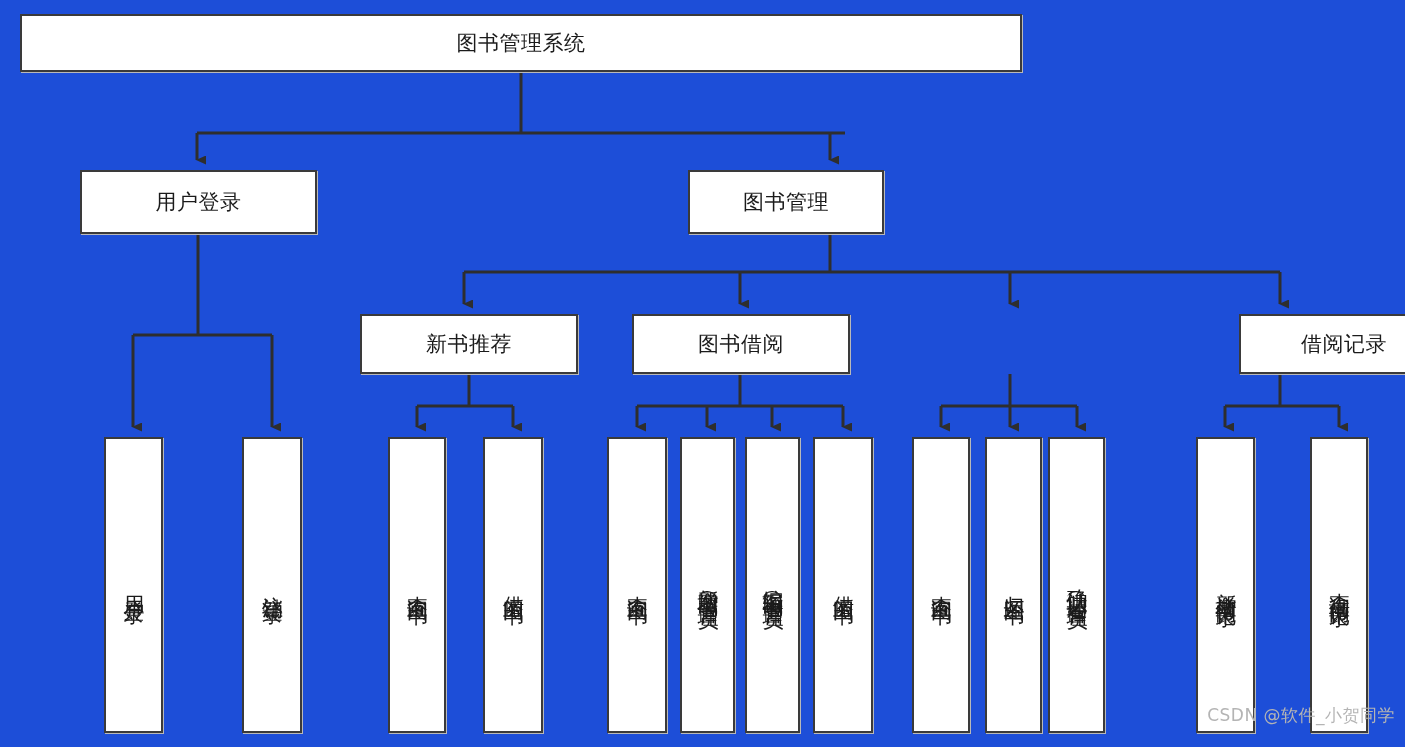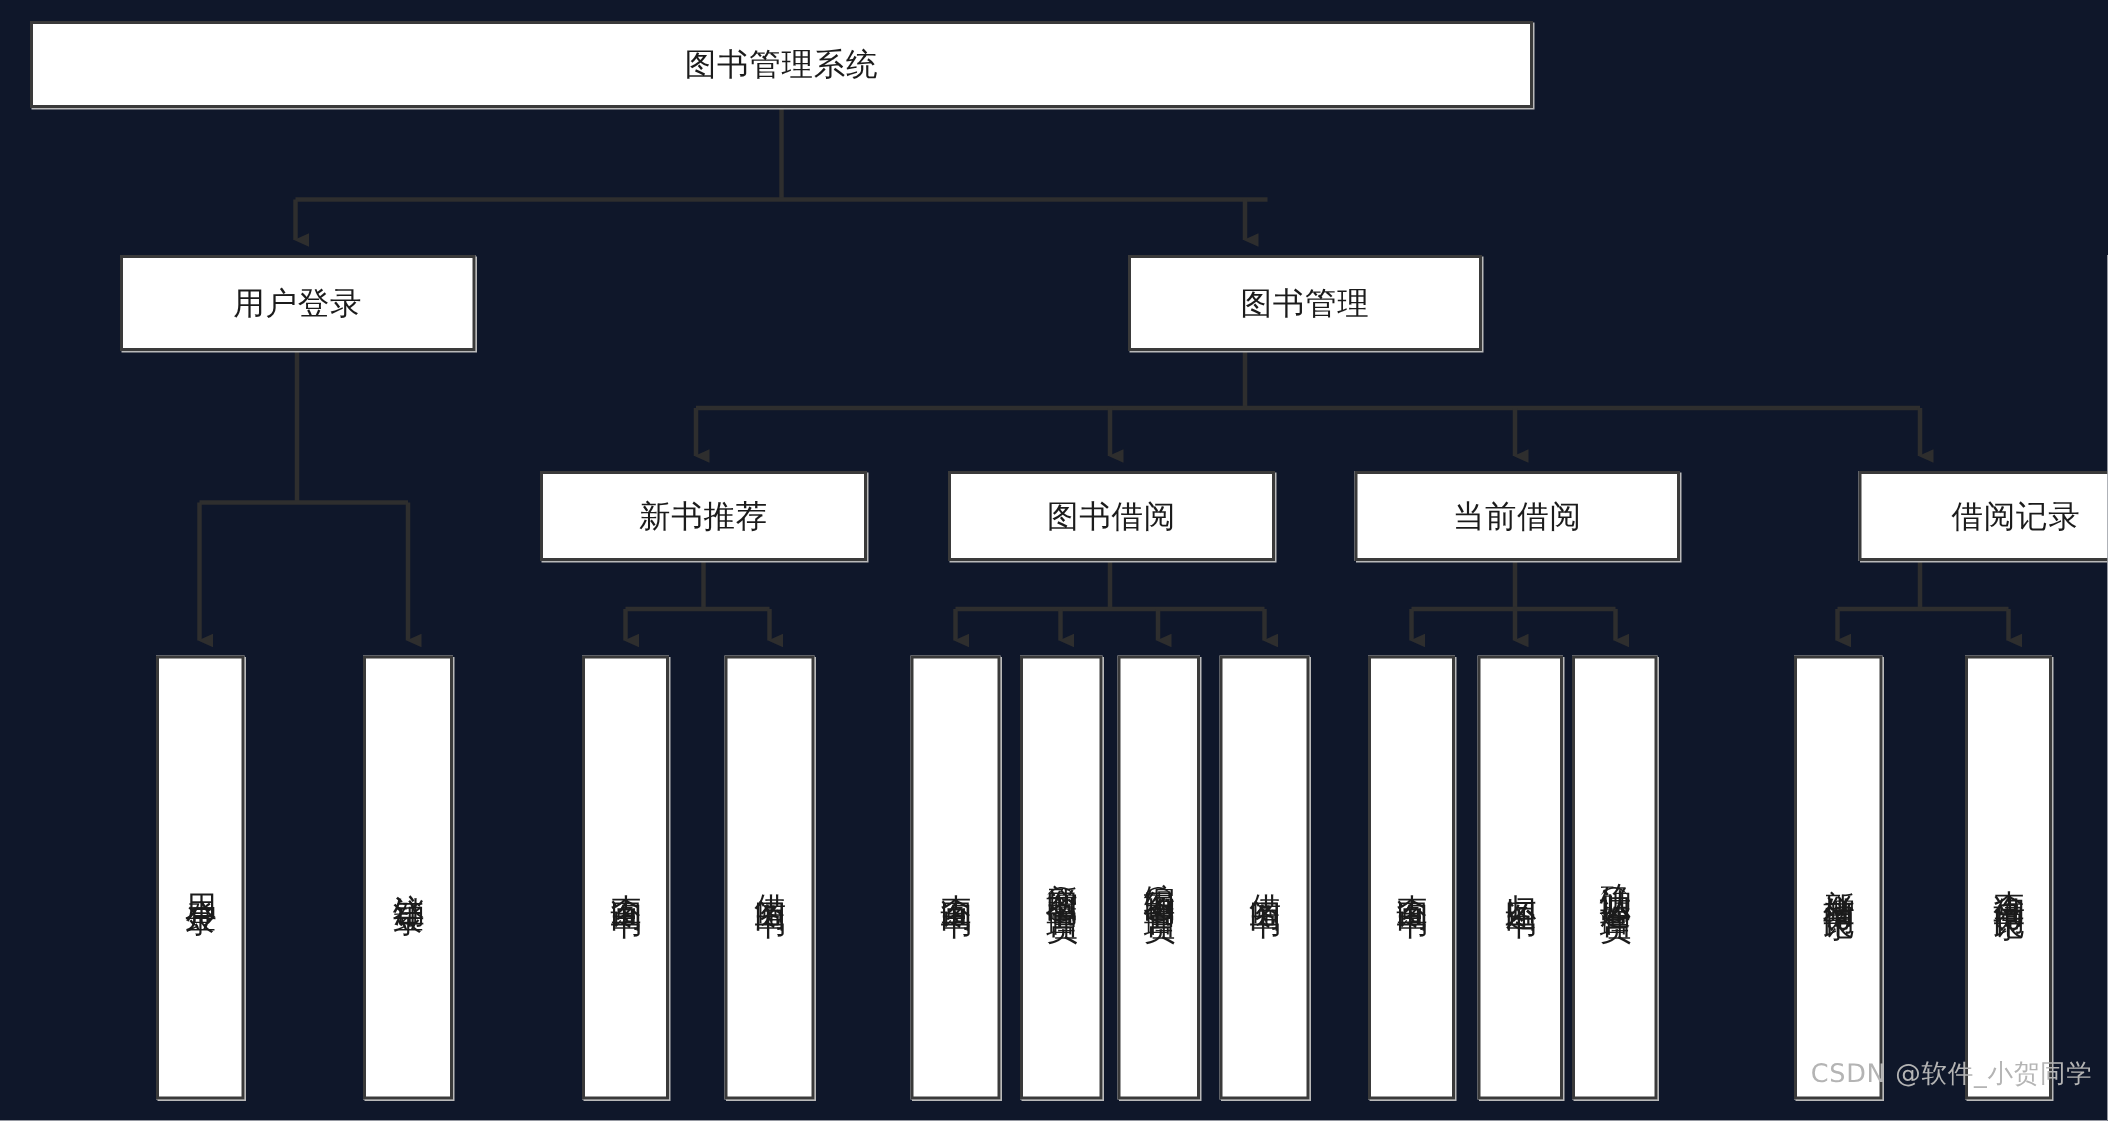--- a/index.html
+++ b/index.html
@@ -8,21 +8,21 @@
     padding: 0;
     background: #ffffff;
   }
   body {
     font-family: "DejaVu Sans", "Liberation Sans", sans-serif;
   }
   #canvas {
     position: relative;
     width: 1405px;
     height: 747px;
-    background: #0f172a;
+    background: #1d4ed8;
     overflow: hidden;
   }
   #edges {
     position: absolute;
     left: 0;
     top: 0;
     width: 1405px;
     height: 747px;
     pointer-events: none;
   }
@@ -124,32 +124,29 @@
     </g>
   </svg>
 
   <div class="node h" style="left:20px; top:14px; width:1002px; height:58px;">
     <span>图书管理系统</span>
   </div>
 
   <div class="node h" style="left:80px; top:170px; width:237px; height:64px;">
     <span>用户登录</span>
   </div>
-  <div class="node h" style="left:752px; top:170px; width:236px; height:64px;">
+  <div class="node h" style="left:688px; top:170px; width:196px; height:64px;">
     <span>图书管理</span>
   </div>
 
   <div class="node h" style="left:360px; top:314px; width:218px; height:60px;">
     <span>新书推荐</span>
   </div>
   <div class="node h" style="left:632px; top:314px; width:218px; height:60px;text-align:right;">
     <span>图书借阅</span>
-  </div>
-  <div class="node h" style="left:903px; top:314px; width:217px; height:60px;">
-    <span>当前借阅</span>
   </div>
   <div class="node h" style="left:1239px; top:314px; width:210px; height:60px;">
     <span>借阅记录</span>
   </div>
 
   <div class="node v" style="left:104px; top:437px; width:59px; height:296px;">
     <span class="vtext">用户登录</span>
   </div>
   <div class="node v" style="left:242px; top:437px; width:60px; height:296px;">
     <span class="vtext">注销登录</span>

